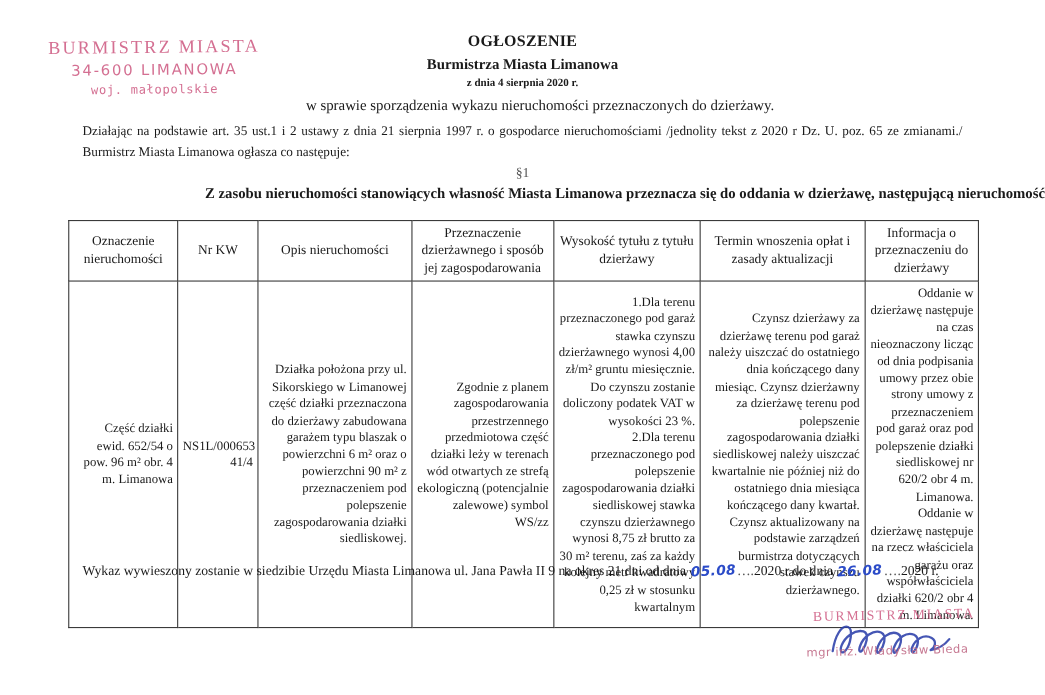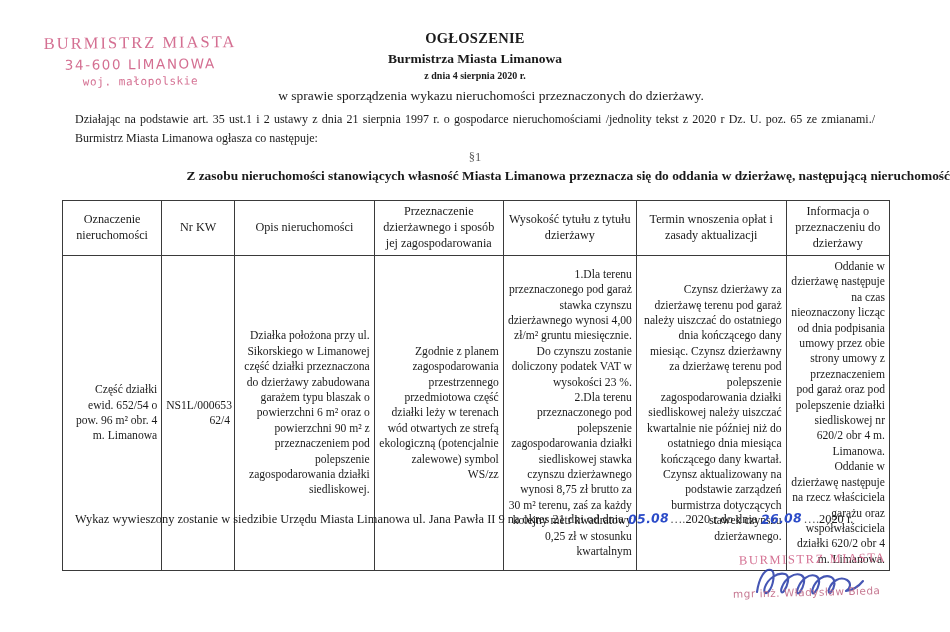--- a/index.html
+++ b/index.html
@@ -254,21 +254,21 @@
         <th>Opis nieruchomości</th>
         <th>Przeznaczenie dzierżawnego i sposób jej zagospodarowania</th>
         <th>Wysokość tytułu z tytułu dzierżawy</th>
         <th>Termin wnoszenia opłat i zasady aktualizacji</th>
         <th>Informacja o przeznaczeniu do dzierżawy</th>
       </tr>
     </thead>
     <tbody>
       <tr>
         <td>Część działki ewid. 652/54 o pow. 96 m² obr. 4 m. Limanowa</td>
-        <td>NS1L/000653 62/4</td>
+        <td>NS1L/000653 41/4</td>
         <td>Działka położona przy ul. Sikorskiego w Limanowej część działki przeznaczona do dzierżawy zabudowana garażem typu blaszak o powierzchni 6 m² oraz o powierzchni 90 m² z przeznaczeniem pod polepszenie zagospodarowania działki siedliskowej.</td>
         <td>Zgodnie z planem zagospodarowania przestrzennego przedmiotowa część działki leży w terenach wód otwartych ze strefą ekologiczną (potencjalnie zalewowe) symbol WS/zz</td>
         <td class="just">
           <span class="num-item"><span class="n">1.</span><span>Dla terenu przeznaczonego pod garaż stawka czynszu dzierżawnego wynosi 4,00 zł/m² gruntu miesięcznie. Do czynszu zostanie doliczony podatek VAT w wysokości 23 %.</span></span>
           <span class="num-item"><span class="n">2.</span><span>Dla terenu przeznaczonego pod polepszenie zagospodarowania działki siedliskowej stawka czynszu dzierżawnego wynosi 8,75 zł brutto za 30 m² terenu, zaś za każdy kolejny metr kwadratowy 0,25 zł w stosunku kwartalnym</span></span>
         </td>
         <td>Czynsz dzierżawy za dzierżawę terenu pod garaż należy uiszczać do ostatniego dnia kończącego dany miesiąc. Czynsz dzierżawny za dzierżawę terenu pod polepszenie zagospodarowania działki siedliskowej należy uiszczać kwartalnie nie później niż do ostatniego dnia miesiąca kończącego dany kwartał. Czynsz aktualizowany na podstawie zarządzeń burmistrza dotyczących stawek czynszu dzierżawnego.</td>
         <td>Oddanie w dzierżawę następuje na czas nieoznaczony licząc od dnia podpisania umowy przez obie strony umowy z przeznaczeniem pod garaż oraz pod polepszenie działki siedliskowej nr 620/2 obr 4 m. Limanowa. Oddanie w dzierżawę następuje na rzecz właściciela garażu oraz współwłaściciela działki 620/2 obr 4 m. Limanowa.</td>
       </tr>
     </tbody>

